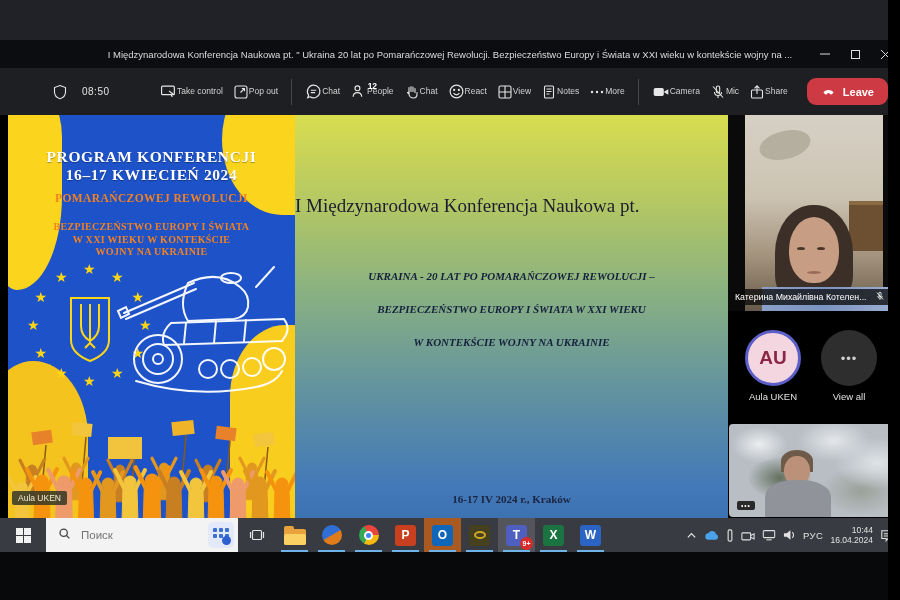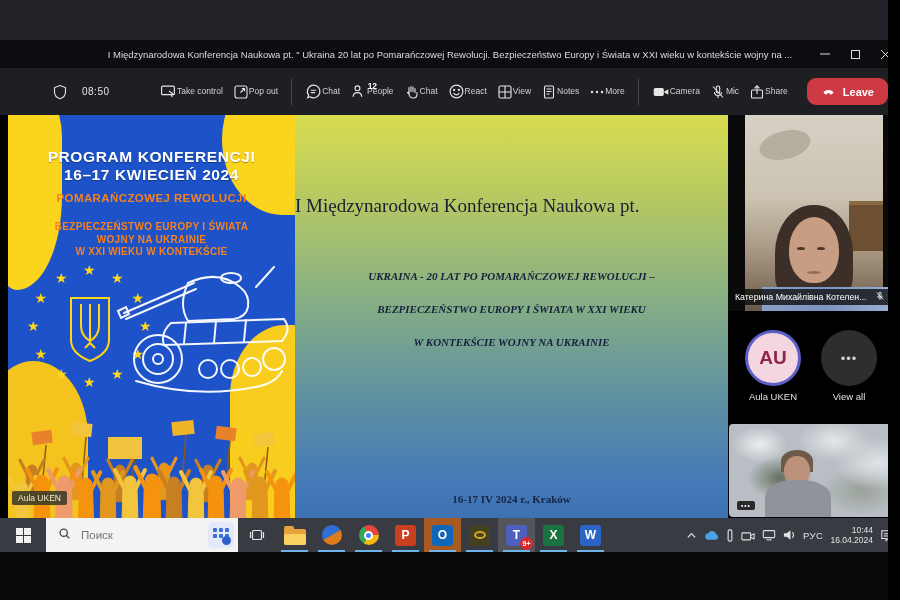--- a/index.html
+++ b/index.html
@@ -30,21 +30,21 @@
   .ticon{height:18px;display:flex;align-items:center;justify-content:center;color:#e6e6e6;position:relative;}
   .pcount{position:absolute;top:-2px;right:-10px;font-size:8.5px;color:#fff;font-weight:bold;}
   .tdivider{width:1px;height:26px;background:#47484c;margin:0 8px;}
   .leavebtn{display:flex;align-items:center;gap:7px;background:#ce3a44;color:#fff;border-radius:9px;
     height:27px;padding:4px 14px;margin:0 12px 0 14px;font-size:11px;font-weight:bold;cursor:pointer;}
 
   
   .content{left:0;top:115px;width:900px;height:403px;background:#000;}
 
   
-  .poster{left:8px;top:0;width:287px;height:403px;background:#1d52c8;overflow:hidden;}
+  .poster{left:8px;top:0;width:287px;height:403px;background:#1d52c8;overflow:hidden;font-family:Liberation Serif, serif;}
   .blob{position:absolute;background:#fbd51d;}
   .blob-tl{left:-18px;top:-30px;width:72px;height:205px;border-radius:0 55% 75% 45%/0 30% 55% 40%;}
   .blob-tr{right:-22px;top:-28px;width:95px;height:128px;border-radius:35% 0 25% 70%/45% 0 30% 65%;}
   .blob-bl{left:-25px;bottom:-18px;width:105px;height:175px;border-radius:55% 60% 0 0/45% 50% 0 0;background:#f4c31d;}
   .blob-br{right:-20px;bottom:-12px;width:85px;height:205px;border-radius:65% 25% 0 0/35% 45% 0 0;background:#f8cd1e;}
   .poster-title{position:absolute;left:0;top:33px;width:100%;text-align:center;color:#fff;
     font-weight:bold;font-size:15.5px;line-height:18px;letter-spacing:.6px;
     text-shadow:0 1px 1px rgba(0,0,0,.35);}
   .poster-sub1{position:absolute;left:0;top:77px;width:100%;text-align:center;color:#f5821f;
     font-weight:bold;font-size:11.5px;line-height:13.5px;letter-spacing:.4px;}
@@ -327,22 +327,22 @@
 
       <div class="poster-title">
         <div>PROGRAM KONFERENCJI</div>
         <div>16–17 KWIECIEŃ 2024</div>
       </div>
       <div class="poster-sub1">
         <div>POMARAŃCZOWEJ REWOLUCJI</div>
       </div>
       <div class="poster-sub2">
         <div>BEZPIECZEŃSTWO EUROPY I ŚWIATA</div>
+        <div>W XXI WIEKU W KONTEKŚCIE</div>
         <div>WOJNY NA UKRAINIE</div>
-        <div>W XXI WIEKU W KONTEKŚCIE</div>
       </div>
 
       <div class="abs" style="left:0;top:0;width:287px;height:403px;">
           <span class="eu-star" style="left: 75px; top: 148px;">★</span>
           <span class="eu-star" style="left: 103px; top: 155.503px;">★</span>
           <span class="eu-star" style="left: 123.497px; top: 176px;">★</span>
           <span class="eu-star" style="left: 131px; top: 204px;">★</span>
           <span class="eu-star" style="left: 123.497px; top: 232px;">★</span>
           <span class="eu-star" style="left: 103px; top: 252.497px;">★</span>
           <span class="eu-star" style="left: 75px; top: 260px;">★</span>

